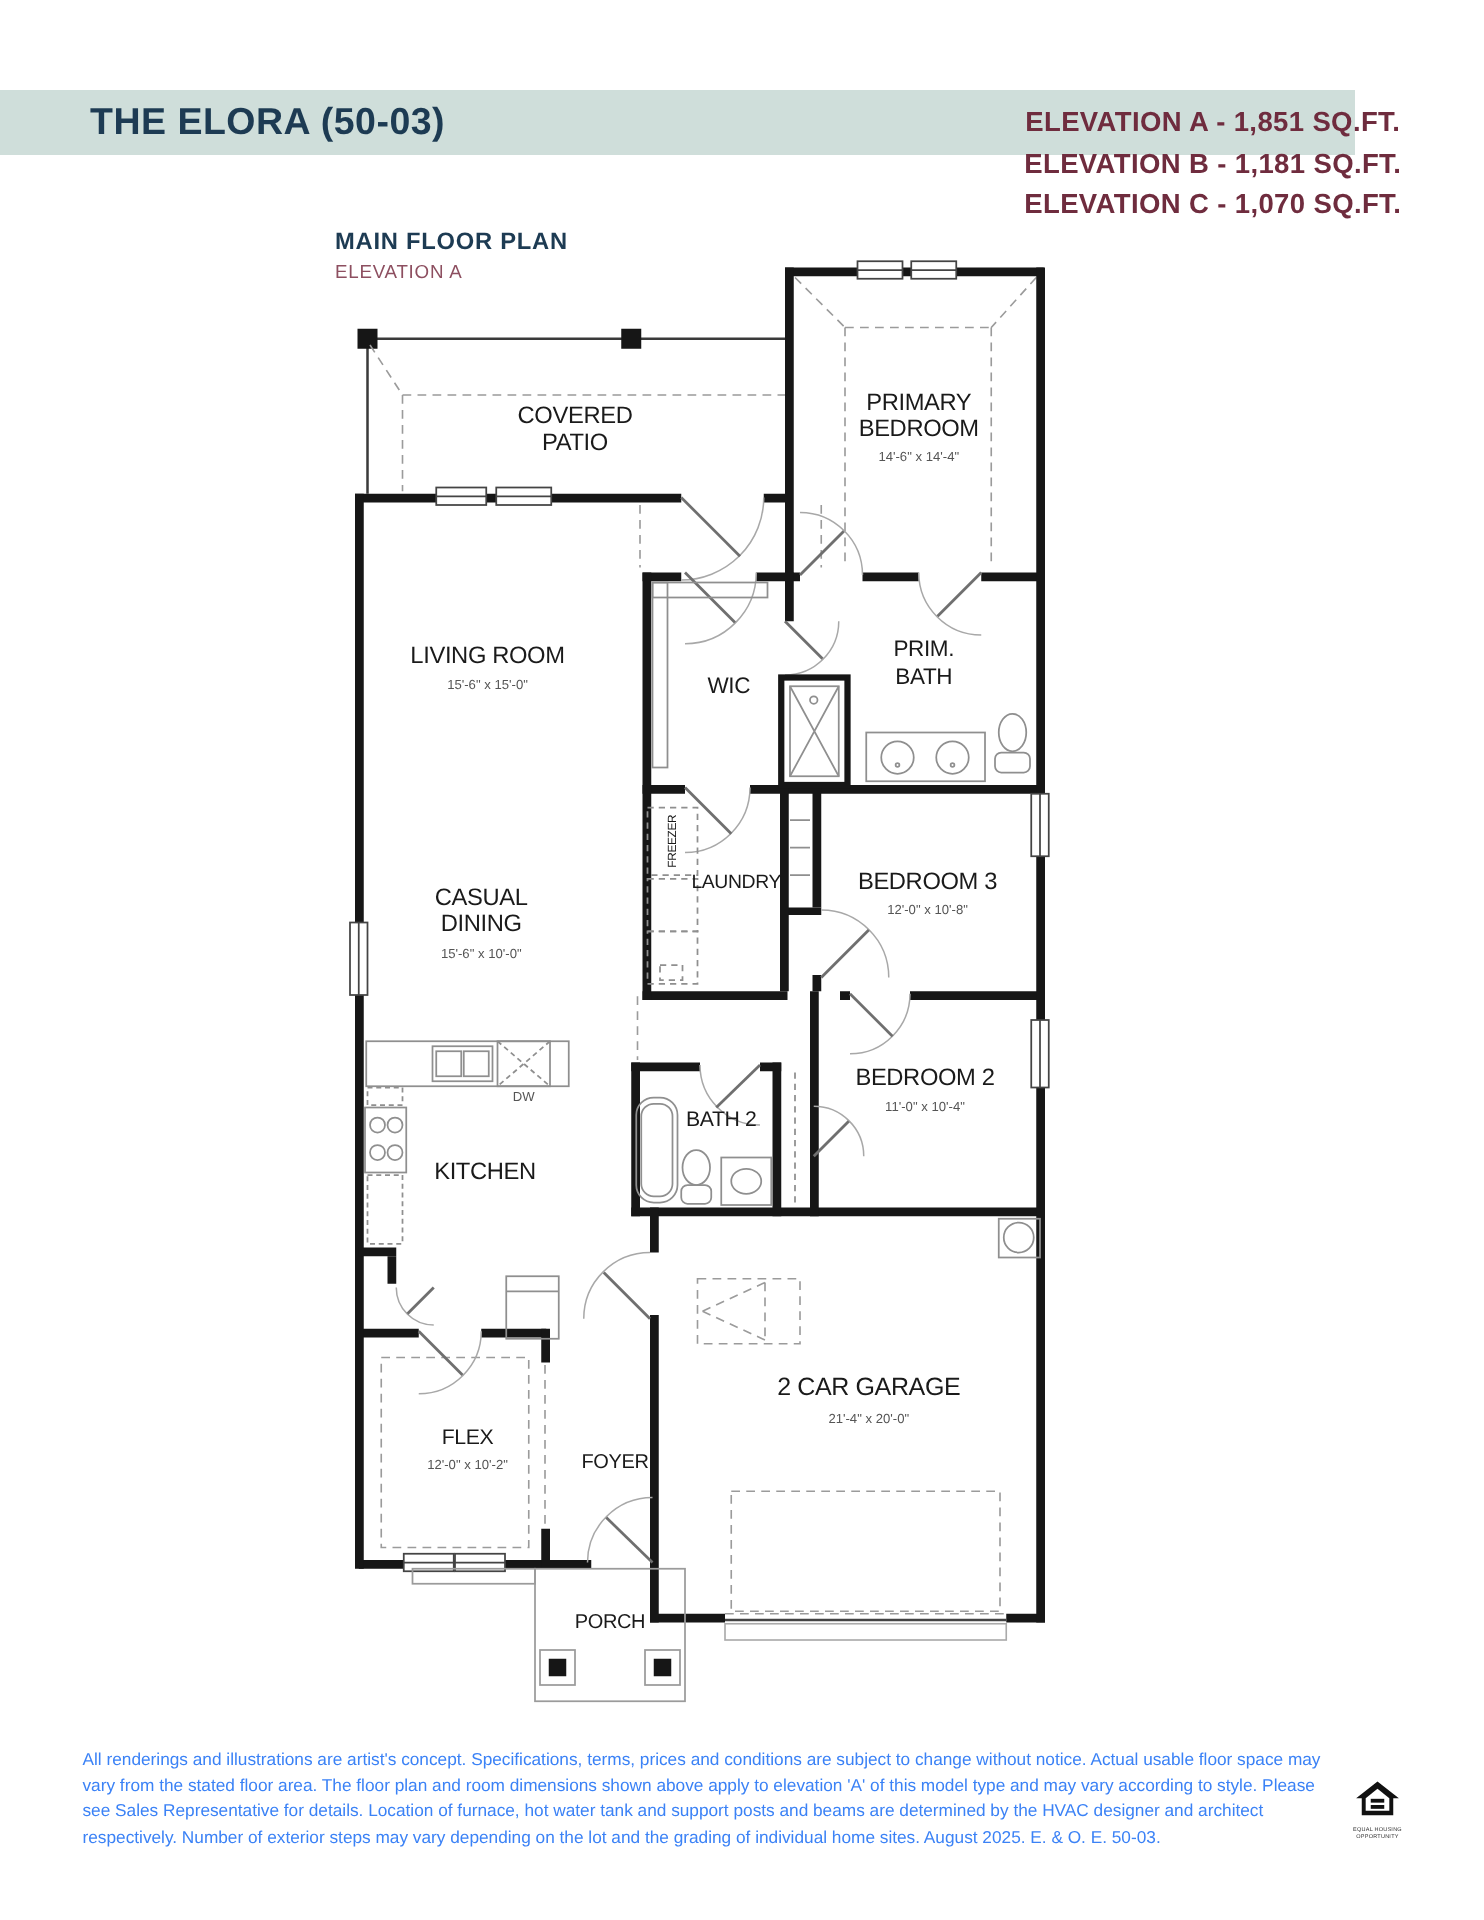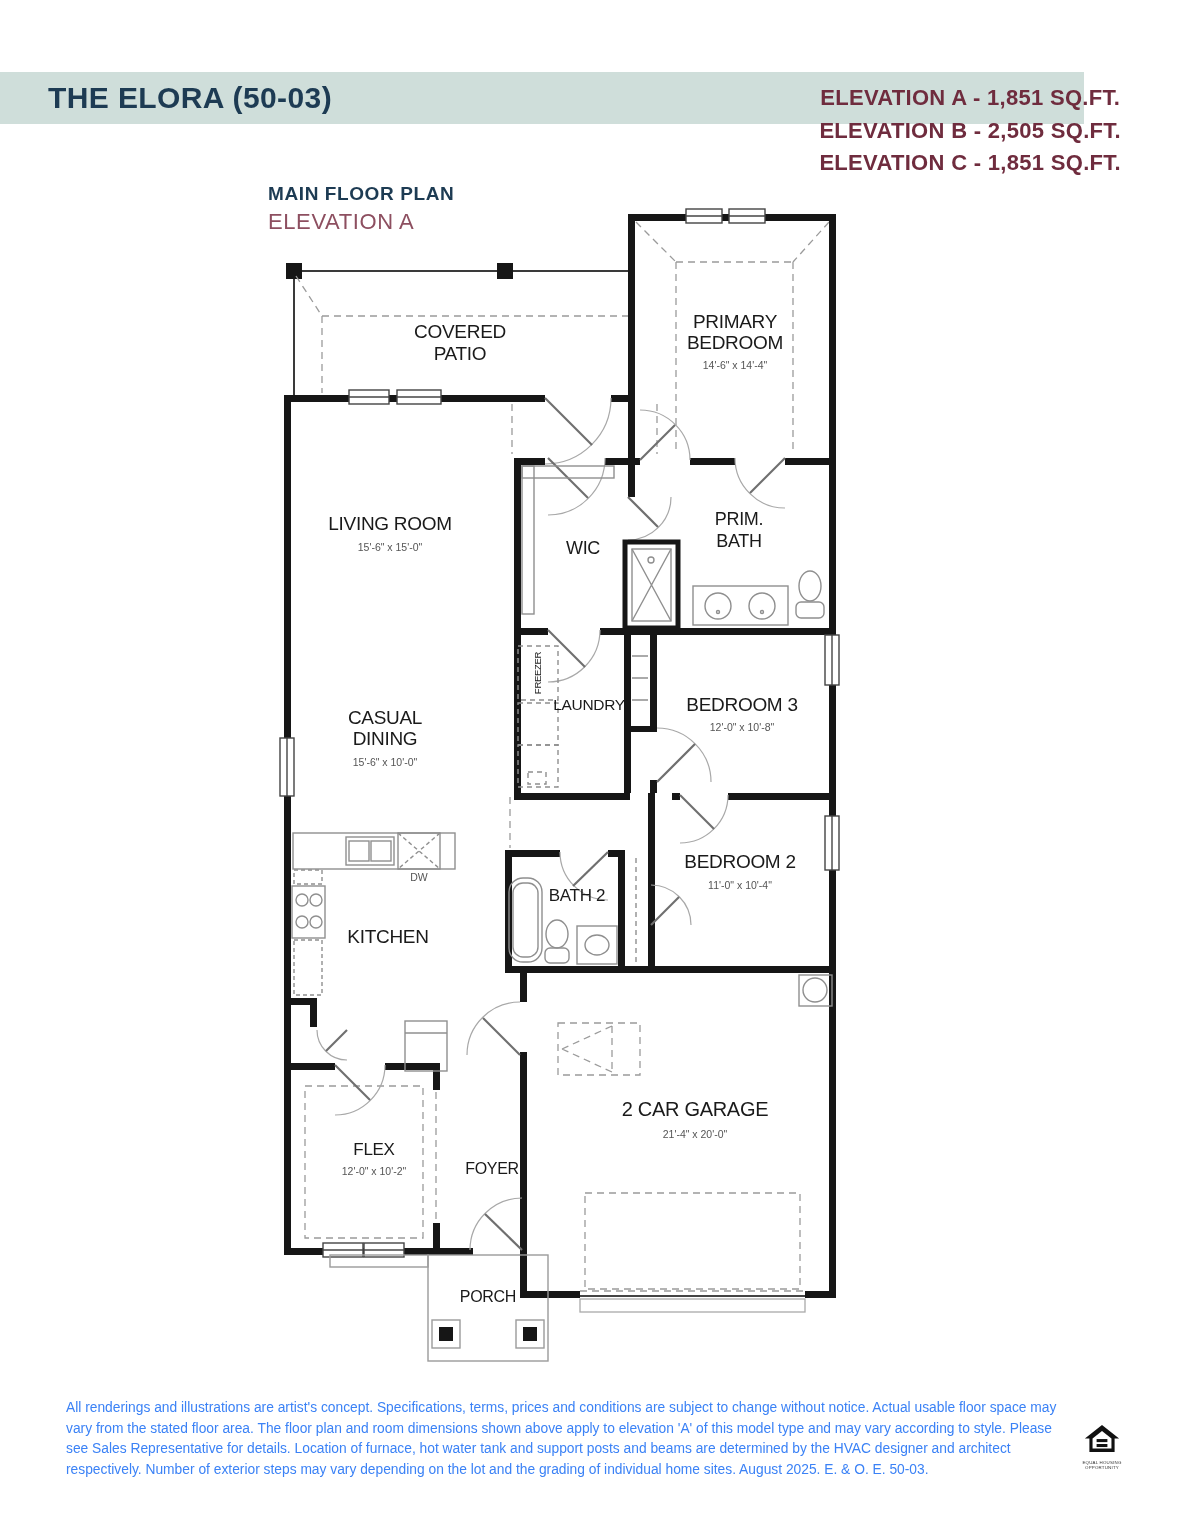--- a/index.html
+++ b/index.html
@@ -1,47 +1,47 @@
 <!DOCTYPE html>
 <html><head>
 <meta charset="utf-8">
 <style>
   html,body{margin:0;padding:0;background:#fff;}
   .page{position:relative;width:1187px;height:1536px;background:#fff;overflow:hidden;
         font-family:"Liberation Sans",sans-serif;}
   .banner{position:absolute;left:0;top:72px;width:1084px;height:52px;background:#cfdeda;}
-  .banner h1{margin:0;padding-left:48px;line-height:52px;font-size:30px;font-weight:bold;
+  .banner h1{margin:0;padding-left:72px;line-height:52px;font-size:30px;font-weight:bold;
              color:#1d3b53;letter-spacing:.4px;border-radius:17px;}
   .elevations{position:absolute;top:82px;right:66px;text-align:center;color:#6f2c3e;
               font-weight:bold;font-size:22px;line-height:32.5px;letter-spacing:.3px;}
   .plan-head{position:absolute;left:268px;top:183px;}
   .plan-head .t1{font-size:19px;font-weight:bold;color:#1d3b53;letter-spacing:.6px;}
-  .plan-head .t2{font-size:22px;color:#8d4f60;margin-top:4px;letter-spacing:.6px;}
+  .plan-head .t2{font-size:15px;color:#8d4f60;margin-top:4px;letter-spacing:.6px;}
   .plan-svg{position:absolute;left:0;top:0;width:1187px;height:1536px;}
   .disclaimer{position:absolute;left:66px;top:1398px;width:1004px;font-size:13.8px;
               line-height:1.5;color:#3b82f6;}
   .eho{position:absolute;left:1080px;top:1424px;width:44px;text-align:center;color:#222;}
   .eho .cap{font-size:4.4px;line-height:1.2;letter-spacing:.2px;margin-top:1px;color:#333;}
   
   text.rm{fill:#1a1a1a;font-family:"Liberation Sans",sans-serif;letter-spacing:-.3px;}
   text.dm{fill:#555;font-family:"Liberation Sans",sans-serif;font-size:10.5px;letter-spacing:0;}
 </style>
 </head>
 <body>
 
 <div class="page">
 
   <div class="banner">
     <h1>THE ELORA (50-03)</h1>
   </div>
 
   <div class="elevations">
     <div>ELEVATION A - 1,851 SQ.FT.</div>
-    <div>ELEVATION B - 2,505 SQ.FT.</div>
-    <div>ELEVATION C - 1,851 SQ.FT.</div>
+    <div>ELEVATION B - 1,181 SQ.FT.</div>
+    <div>ELEVATION C - 1,070 SQ.FT.</div>
   </div>
 
   <div class="plan-head">
     <div class="t1">MAIN FLOOR PLAN</div>
     <div class="t2">ELEVATION A</div>
   </div>
 
   <svg class="plan-svg" viewBox="0 0 1187 1536">
 
     <g stroke="#3a3a3a" stroke-width="2" fill="none">

